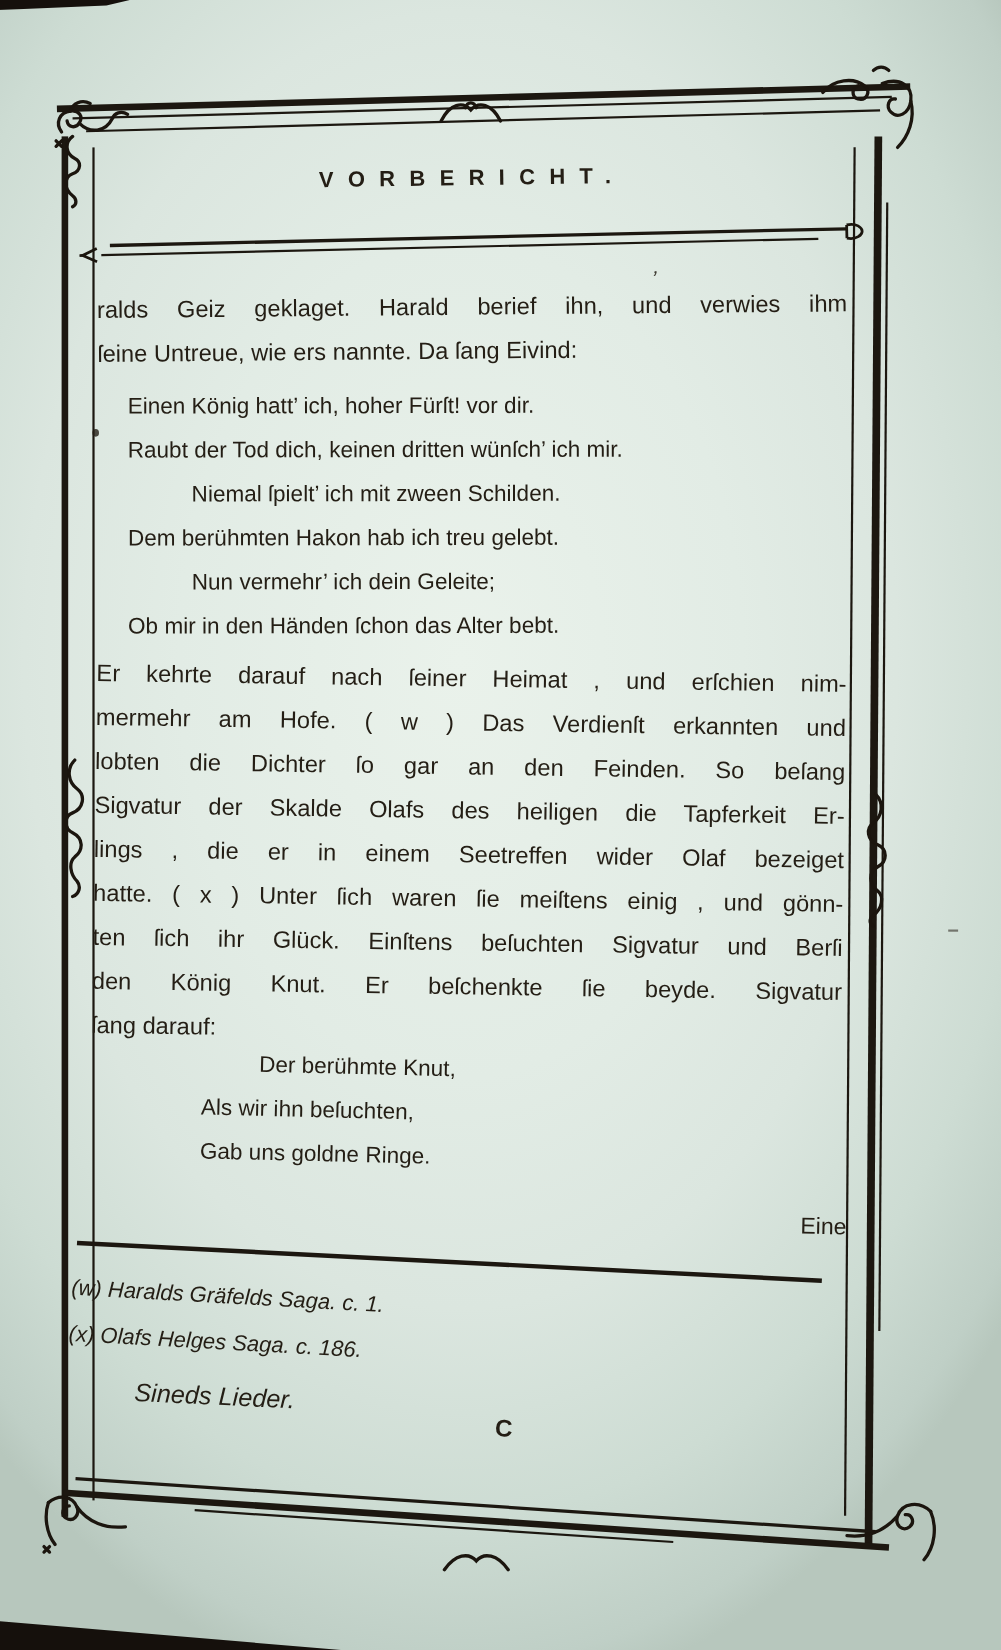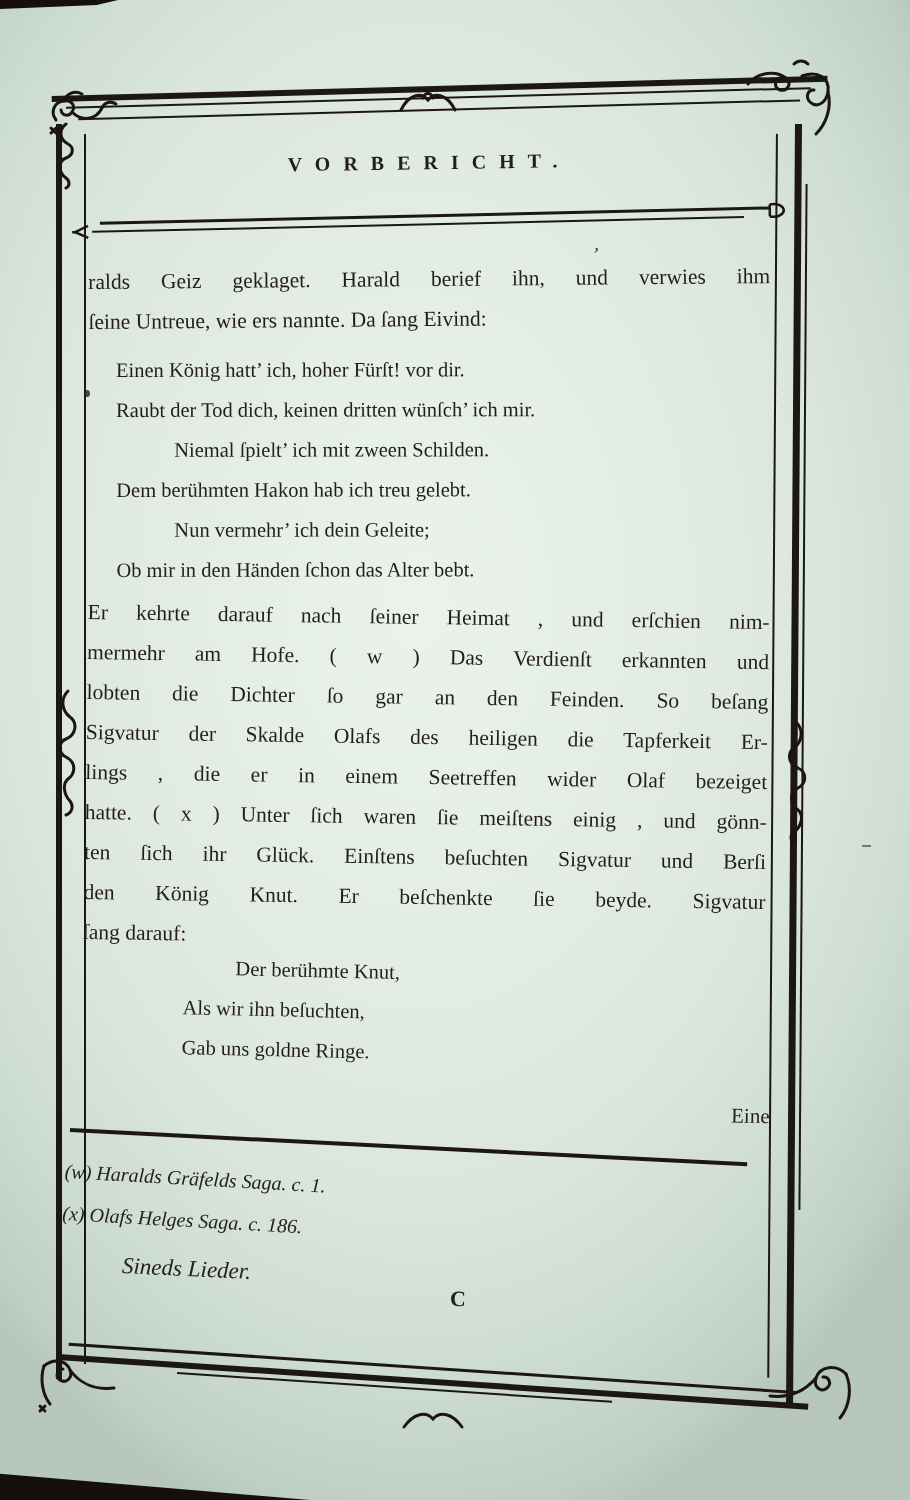--- a/index.html
+++ b/index.html
@@ -1,20 +1,20 @@
 <!DOCTYPE html>
 <html><head>
 <meta charset="utf-8">
 <style>
   html,body{margin:0;padding:0;background:#b9c8bf;}
   .photo{
     position:relative;width:910px;height:1500px;overflow:hidden;
     background:radial-gradient(ellipse 640px 950px at 46% 40%,
       #eaf2eb 0%, #e2ece5 40%, #dbe6df 62%, #cddcd3 82%, #bfcfc6 96%, #b7c7bd 100%);
-    font-family:Liberation Serif, serif;
+    font-family:Liberation Sans, sans-serif;
     color:#241e15;
   }
   .abs{position:absolute;}
 
   
   .sliver-tl{left:0;top:0;width:118px;height:9px;background:#15100c;
     clip-path:polygon(0 0,100% 0,82% 55%,0 100%);}
   .wedge-bl{left:0;top:1468px;width:310px;height:32px;background:#15100c;
     clip-path:polygon(0 18%,100% 100%,0 100%);}
 

